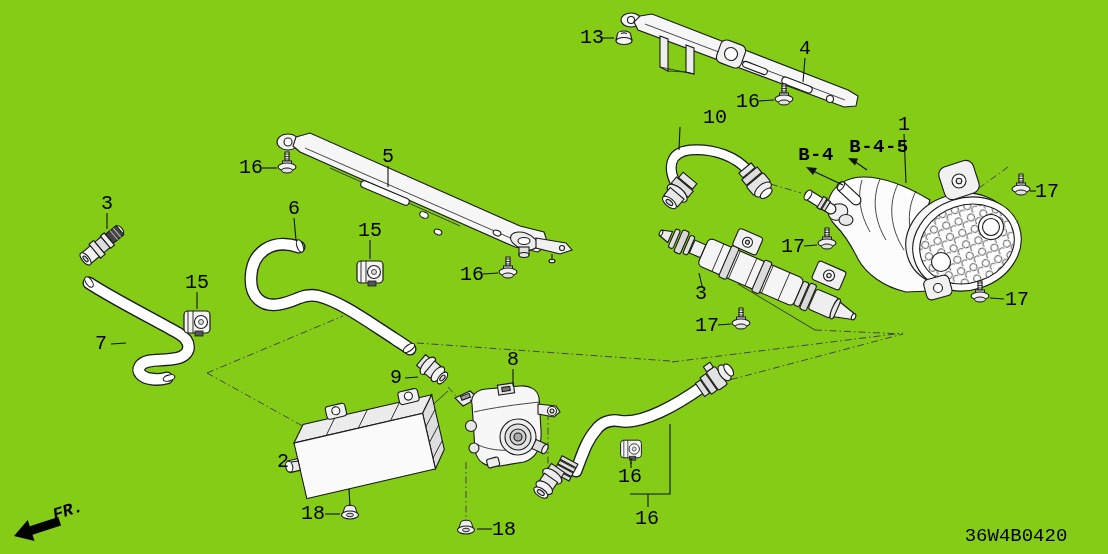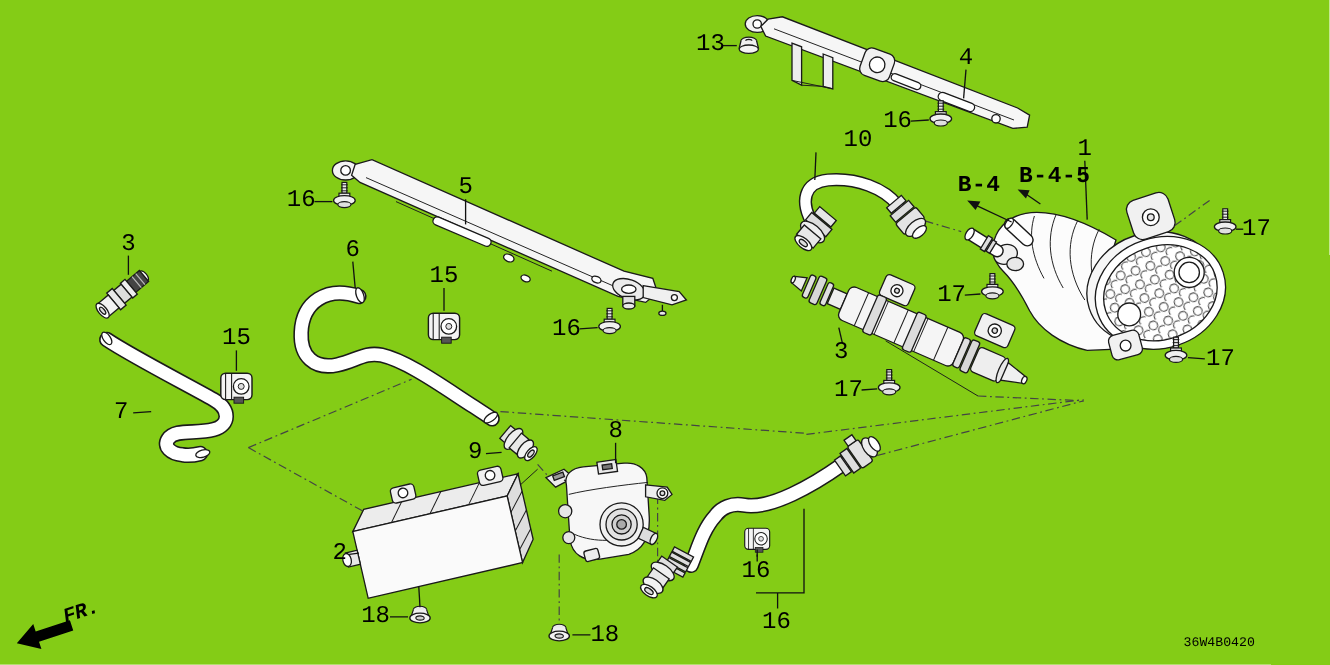--- a/index.html
+++ b/index.html
@@ -3,21 +3,21 @@
 <meta charset="utf-8">
 <style>
   html,body{margin:0;padding:0;background:#fff;}
   .stage{position:relative;width:1108px;height:554px;background:#84cc16;overflow:hidden;
          font-family:Liberation Mono, monospace;}
   .stage svg{position:absolute;left:0;top:0;}
   #callout-layer{position:absolute;left:0;top:0;width:100%;height:100%;}
   .callout{position:absolute;transform:translate(-50%,-50%);font-size:20px;color:#000;
            line-height:1;white-space:nowrap;cursor:default;}
   .ref-label{font-weight:700;font-size:19px;letter-spacing:0.5px;margin-left:32px;}
-  .diagram-code{position:absolute;transform:translate(-50%,-50%);font-size:11px;color:#000;}
+  .diagram-code{position:absolute;transform:translate(-50%,-50%);font-size:19px;color:#000;}
   .fr-label{position:absolute;transform:translate(-50%,-50%) rotate(-18deg);
             font-size:17px;font-weight:700;font-style:italic;color:#000;}
   
   .p{stroke:#1a1a1a;stroke-width:1.1;}
   .thin{stroke:#1a1a1a;stroke-width:0.8;fill:none;}
   .tube-o{stroke:#1a1a1a;stroke-width:13;fill:none;stroke-linecap:round;}
   .tube-i{stroke:#ffffff;stroke-width:10.4;fill:none;stroke-linecap:round;}
   .tube-o2{stroke:#1a1a1a;stroke-width:11;fill:none;stroke-linecap:round;}
   .tube-i2{stroke:#ffffff;stroke-width:8.6;fill:none;stroke-linecap:round;}
   .dash{stroke:#444;stroke-width:1;fill:none;stroke-dasharray:7 3 1.5 3;}

